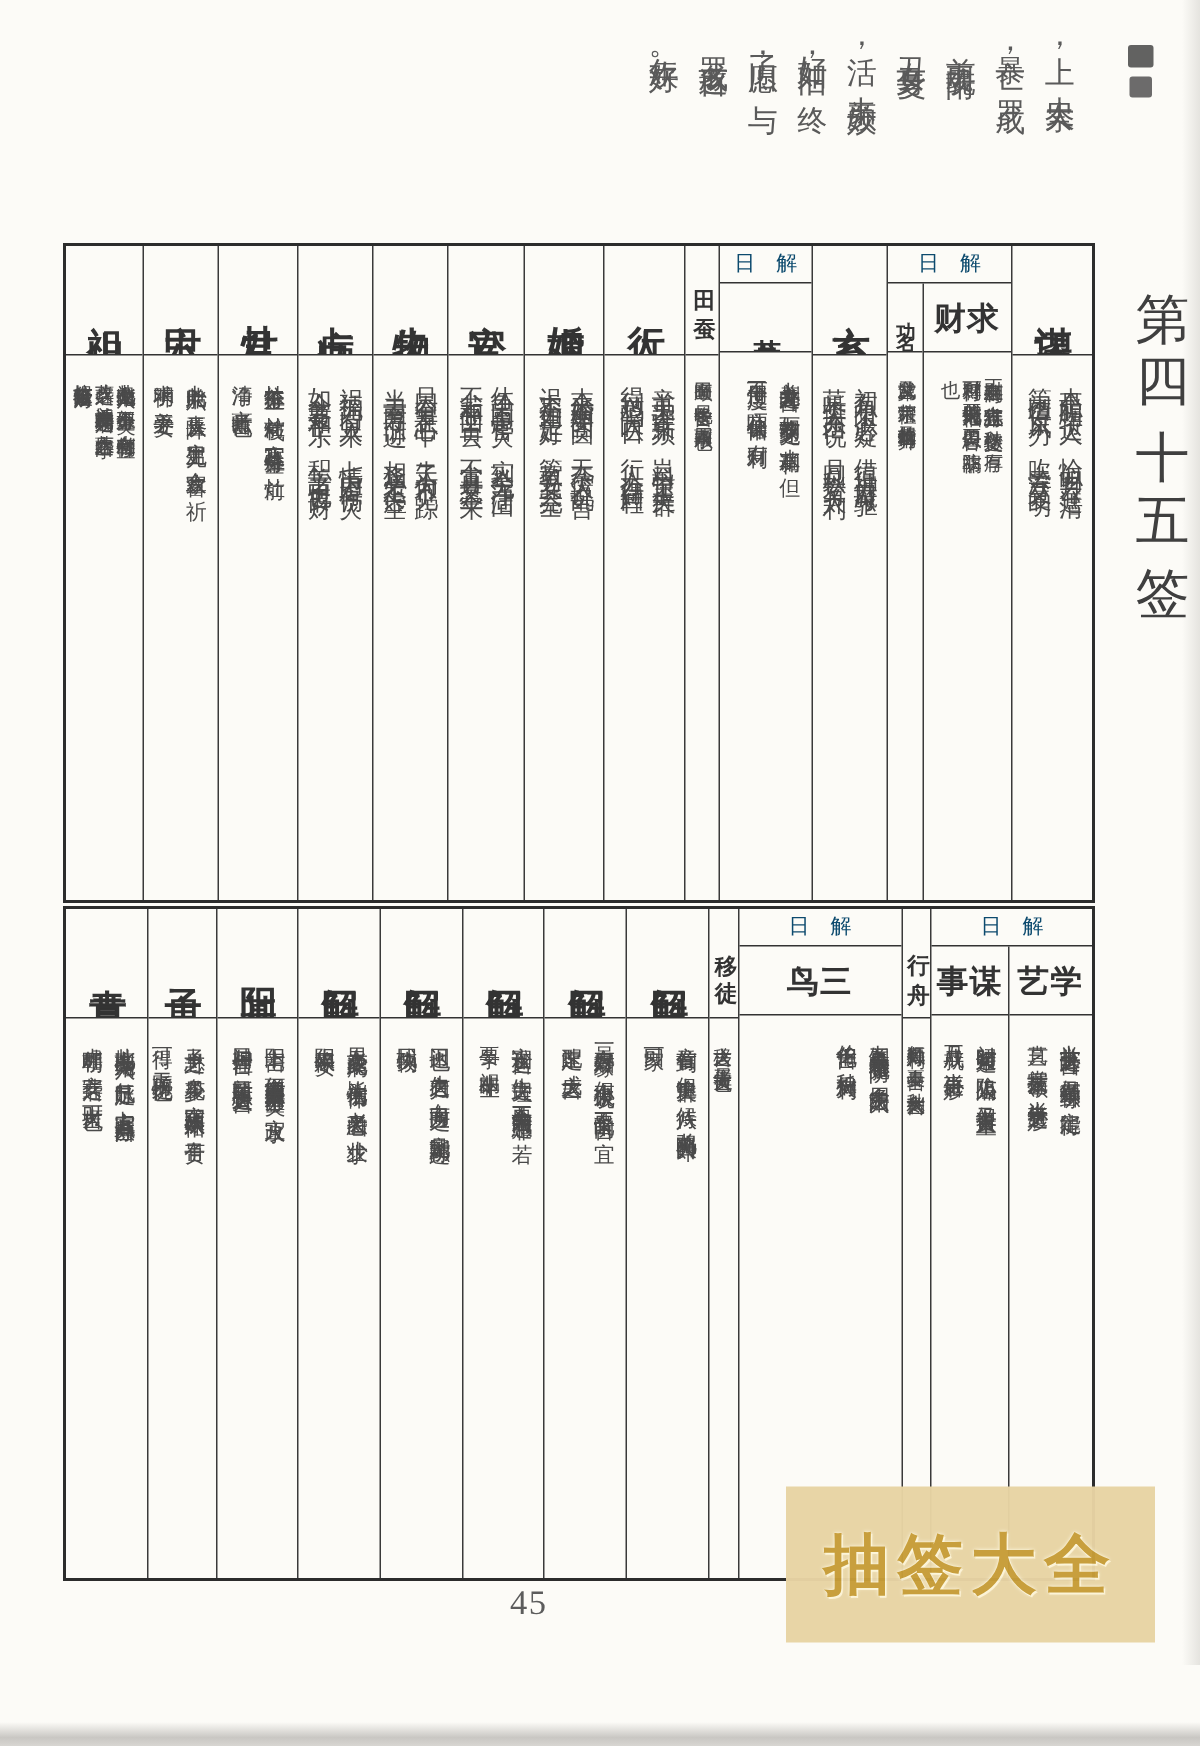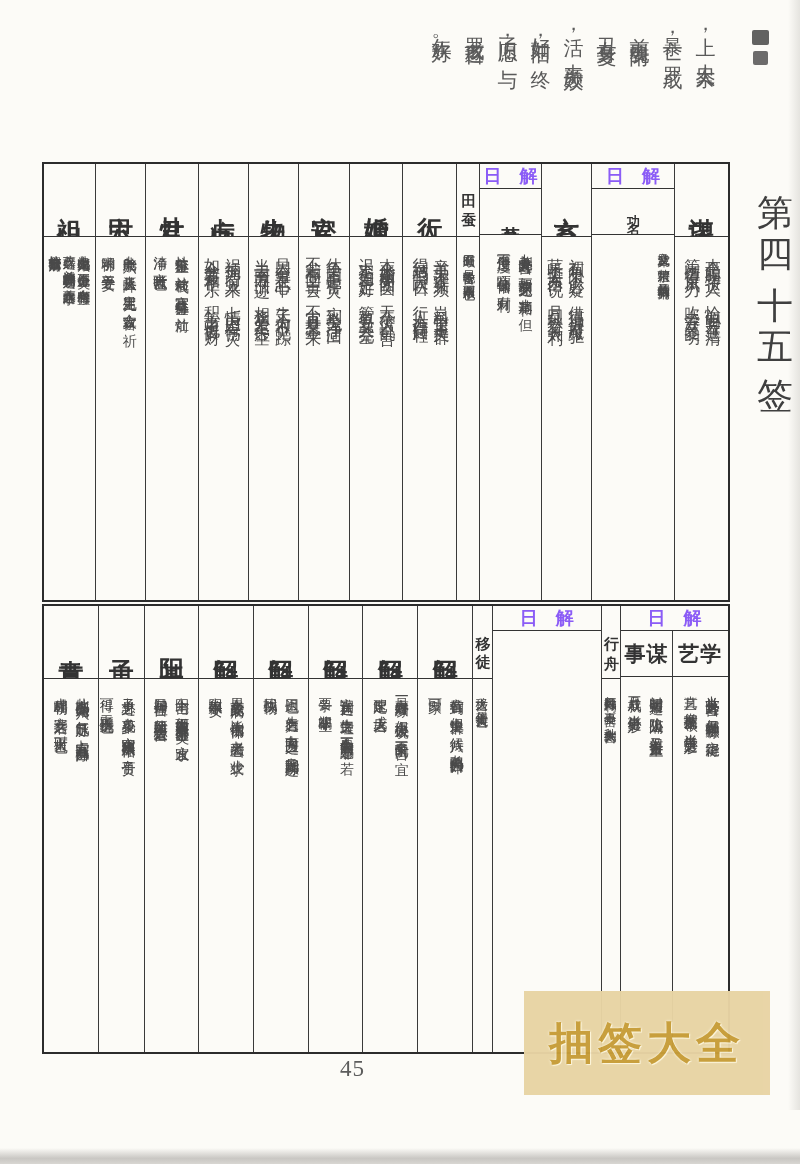--- a/index.html
+++ b/index.html
@@ -44,21 +44,21 @@
     color:#333;box-sizing:border-box;overflow:hidden;
   }
   .head.v{writing-mode:vertical-rl;text-orientation:upright;font-size:25px;font-weight:700;letter-spacing:3px;}
   .head.v2{writing-mode:vertical-rl;text-orientation:upright;font-size:19px;font-weight:700;letter-spacing:2px;}
   .head.vn{writing-mode:vertical-rl;text-orientation:upright;font-size:15px;font-weight:700;letter-spacing:18px;}
   .head.vn2{writing-mode:vertical-rl;text-orientation:upright;font-size:13px;font-weight:700;letter-spacing:8px;}
   .head.h{font-size:21px;font-weight:700;letter-spacing:1px;}
   .span-head{
     height:25px;flex:0 0 25px;border-bottom:1.6px solid #333;
     display:flex;align-items:center;justify-content:center;
-    font-size:18px;font-weight:700;color:#8b5cf6;box-sizing:border-box;
+    font-size:14px;font-weight:400;color:#0c4a6e;box-sizing:border-box;
   }
   .group .head{height:46px;flex:0 0 46px;}
 
   .cbody{flex:1;min-height:0;padding:8px 5px 3px 5px;overflow:hidden;box-sizing:border-box;}
   .tline{font-size:14px;line-height:1.55;letter-spacing:1px;white-space:pre-wrap;}
   .f-big .tline{font-size:16px;line-height:1.3;letter-spacing:4px;}
   .squeeze .tline{font-size:13px;line-height:1.1;letter-spacing:0.5px;}
   .nb{padding:8px 2px 3px 2px;}
   .nb .tline{font-size:12.5px;line-height:1.3;letter-spacing:0.5px;}
 
@@ -191,20 +191,28 @@
       </div>
       <div class="group" style="flex: 84 1 84px;">
         <div class="span-head">日　解</div>
         <div class="group-row">
           <div class="col" style="flex: 23 1 23px;">
             <div class="head vn2">功名</div>
             <div class="cbody vtext nb">
               <div class="tline">文武皆及第　荣宗耀祖　捐纳及营伍有纳升</div>
             </div>
           </div>
+          <div class="col" style="flex: 60 1 60px;">
+            <div class="head h">财求</div>
+            <div class="cbody vtext squeeze">
+              <div class="tline">正财上春利薄　宜立志气维持　交秋冬转运　有厚</div>
+              <div class="tline">财利可得　偏财要托他人福　但要忍口舌　防祸非</div>
+              <div class="tline">也</div>
+            </div>
+          </div>
         </div>
       </div>
       <div class="col" style="flex: 55 1 55px;">
         <div class="head v">谋望</div>
         <div class="cbody vtext f-big">
           <div class="tline">本是聪明特达人　恰似明月云遮清</div>
           <div class="tline">等闲借得东风力　吹去浮云又复明</div>
         </div>
       </div>
     </div>
@@ -268,20 +276,27 @@
       </div>
       <div class="col" style="flex: 20 1 20px;">
         <div class="head vn">移徒</div>
         <div class="cbody vtext nb">
           <div class="tline">移之大吉　居住平安大吉也</div>
         </div>
       </div>
       <div class="group" style="flex: 111 1 111px;">
         <div class="span-head">日　解</div>
         <div class="group-row">
+          <div class="col" style="flex: 54 1 54px;">
+            <div class="head h">鸟三</div>
+            <div class="cbody vtext ">
+              <div class="tline">卜饲养三鸟之卦初有小阻无防　多用方法大阳</div>
+              <div class="tline">伯爷化吉　秋后得大利</div>
+            </div>
+          </div>
         </div>
       </div>
       <div class="col" style="flex: 20 1 20px;">
         <div class="head vn">行舟</div>
         <div class="cbody vtext nb">
           <div class="tline">行舟顺风得利　春夏中吉　秋冬大利大吉</div>
         </div>
       </div>
       <div class="group" style="flex: 110 1 110px;">
         <div class="span-head">日　解</div>

